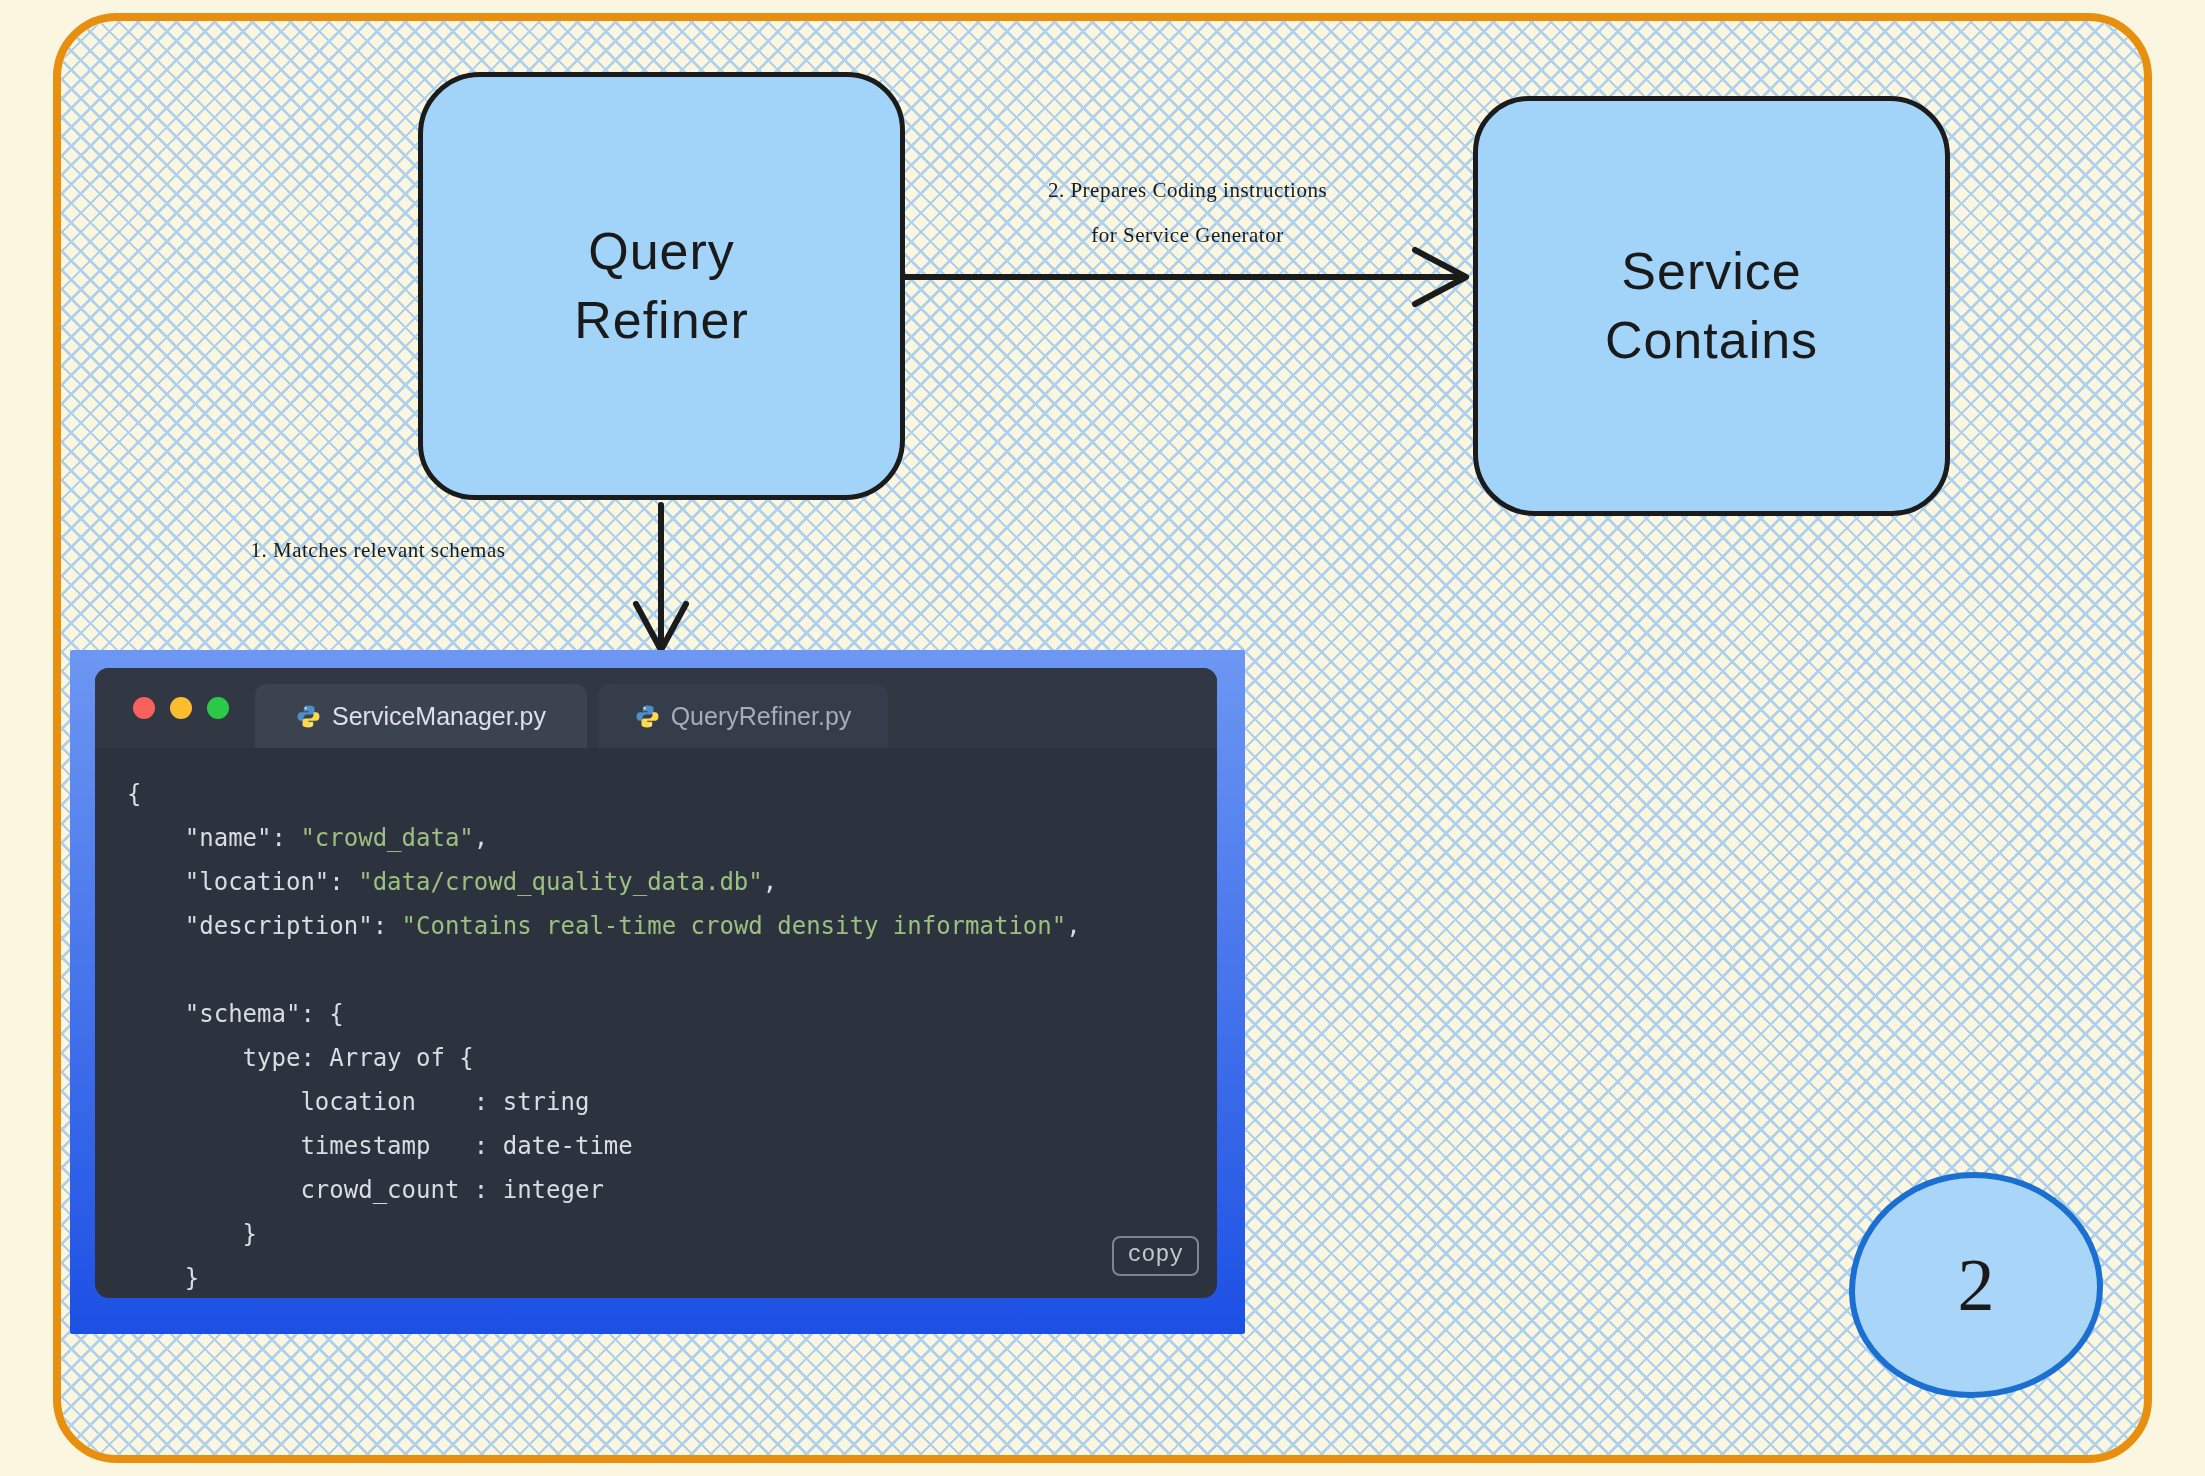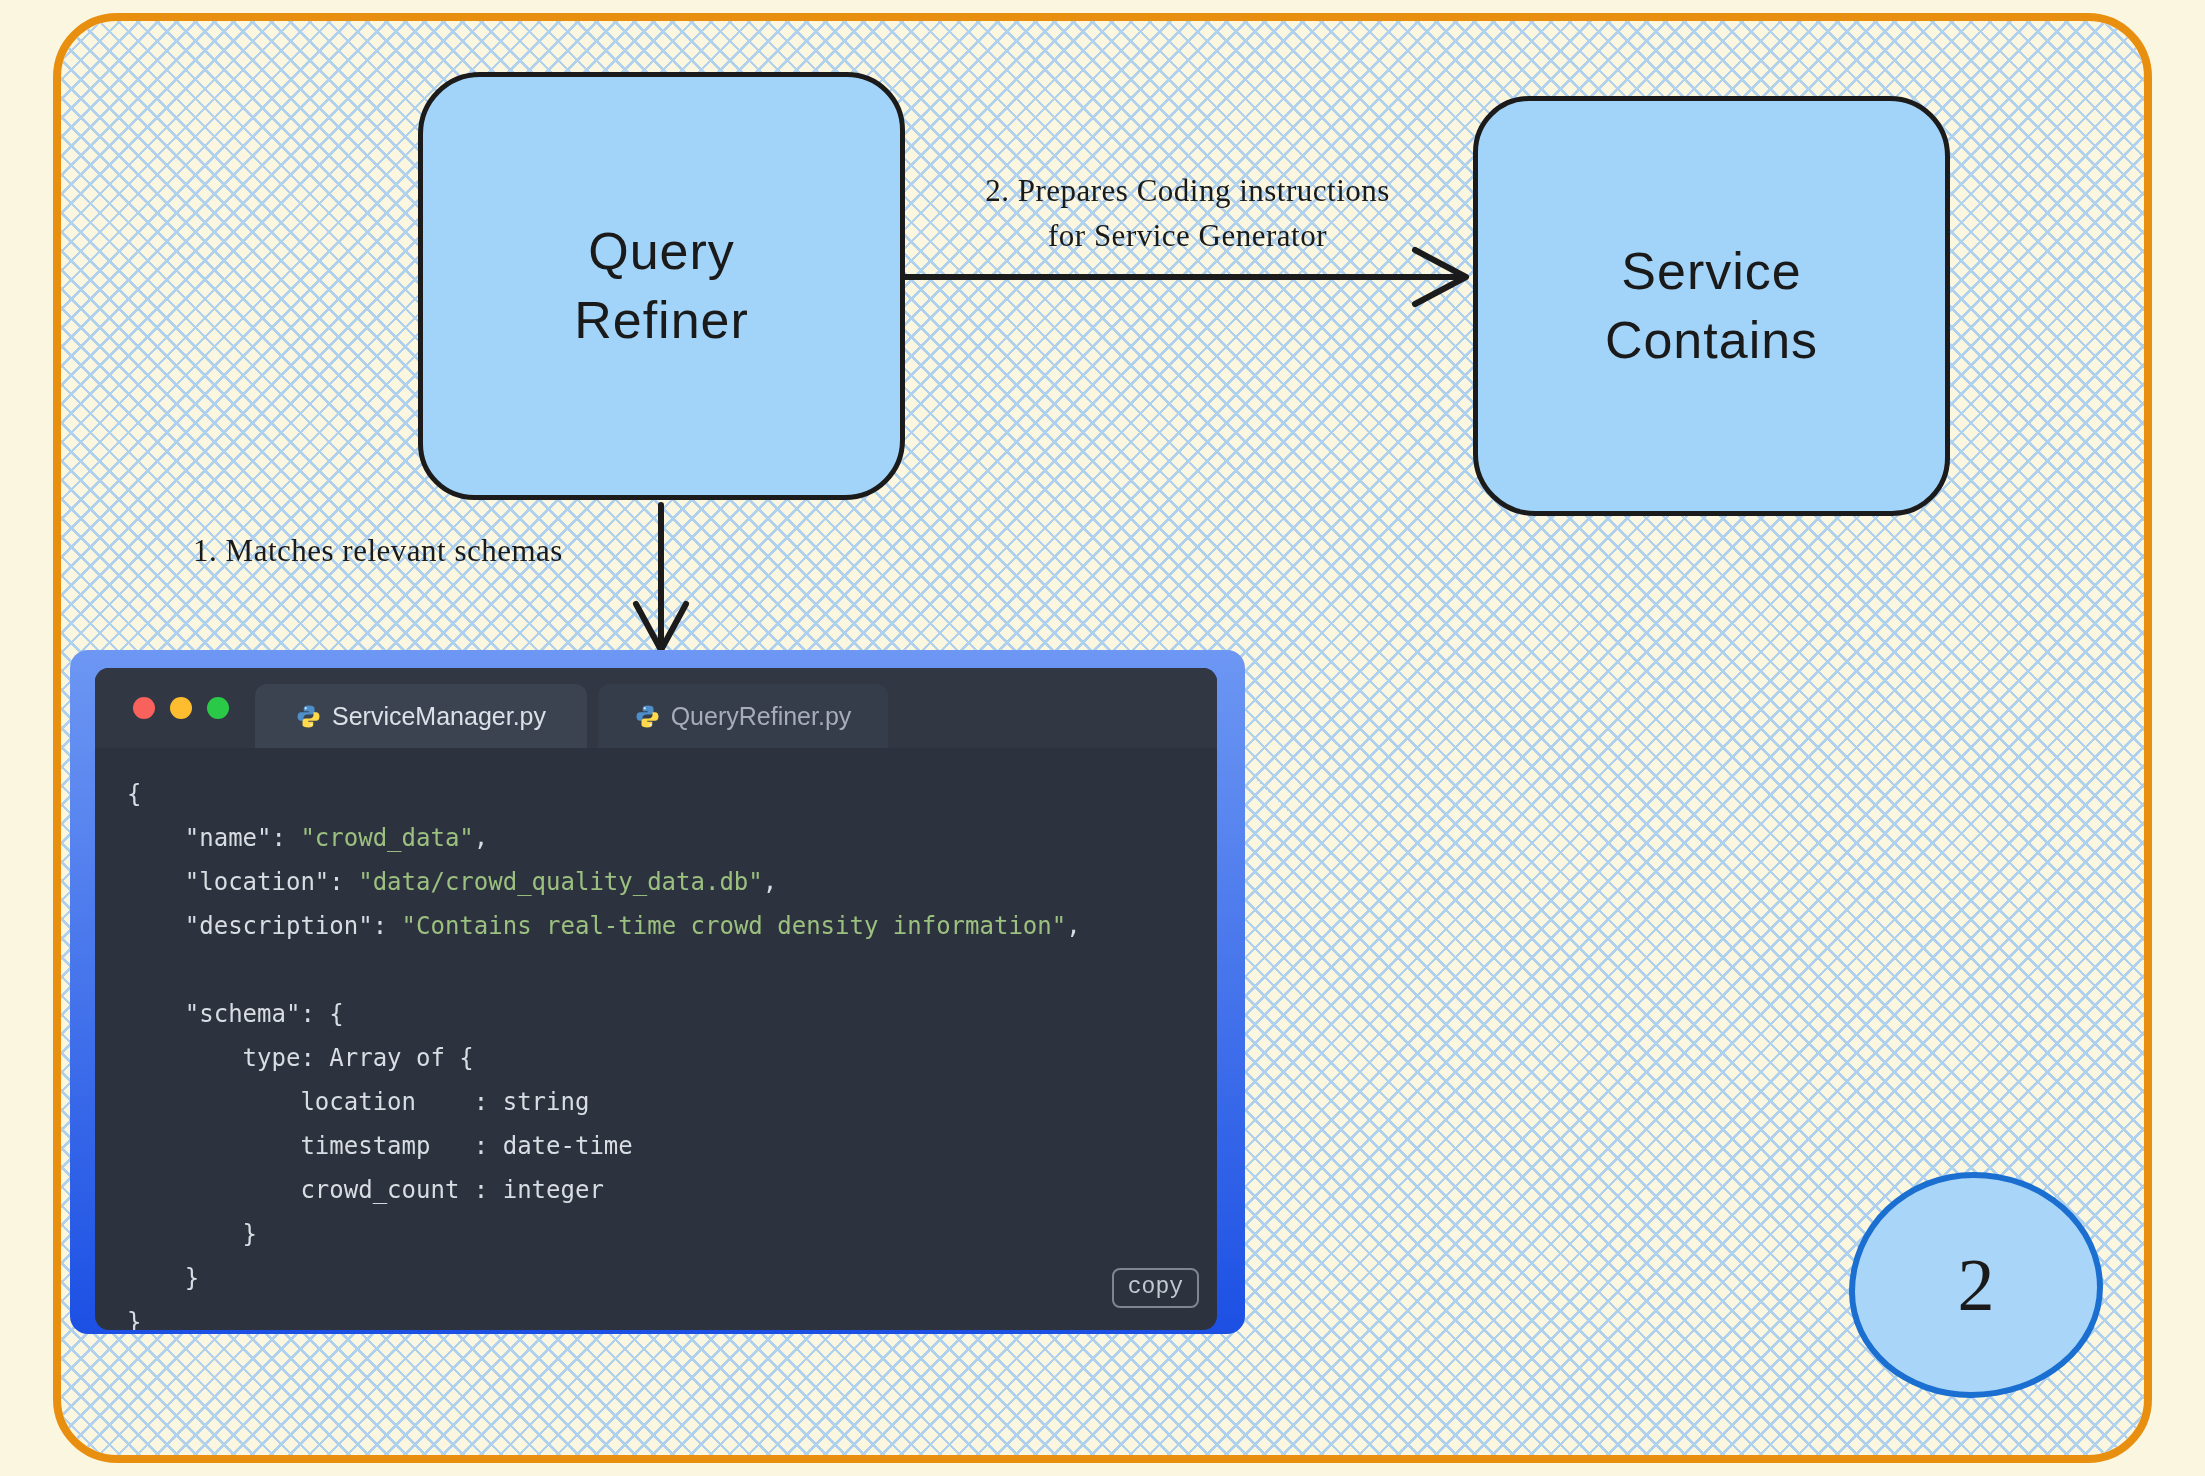--- a/index.html
+++ b/index.html
@@ -72,21 +72,21 @@
     color: #1a1a1a;
     line-height: 1.32;
     letter-spacing: 1px;
   }
   .node-qr { left: 418px; top: 72px;  width: 487px; height: 428px; border-radius: 62px 58px 60px 56px; }
   .node-sg { left: 1473px; top: 96px; width: 477px; height: 420px; border-radius: 56px 60px 58px 62px; }
   
   .annot {
     position: absolute;
     font-family: cursive;
-    font-size: 31px;
+    font-size: 21px;
     font-weight: 500;
     color: #1a1a1a;
     line-height: 45px;
     text-align: center;
     letter-spacing: .5px;
   }
   .annot-step2 { left: 905px; top: 168px; width: 565px; }
   .annot-step1 { left: 118px; top: 528px; width: 520px; }
   
   svg.arrows {
@@ -95,22 +95,22 @@
     width: 2205px;
     height: 1476px;
     pointer-events: none;
   }
   
   .window-frame {
     position: absolute;
     left: 70px; top: 650px;
     width: 1175px; height: 684px;
     background: linear-gradient(180deg, var(--win-grad-top), var(--win-grad-bottom));
-    border-radius: 18px;
-    padding: 18px 28px 4px 25px;
+    border-radius: 2px;
+    padding: 18px 28px 36px 25px;
   }
   .editor {
     position: relative;
     width: 100%; height: 100%;
     background: var(--editor-bg);
     border-radius: 14px;
     overflow: hidden;
   }
   .titlebar {
     position: relative;

